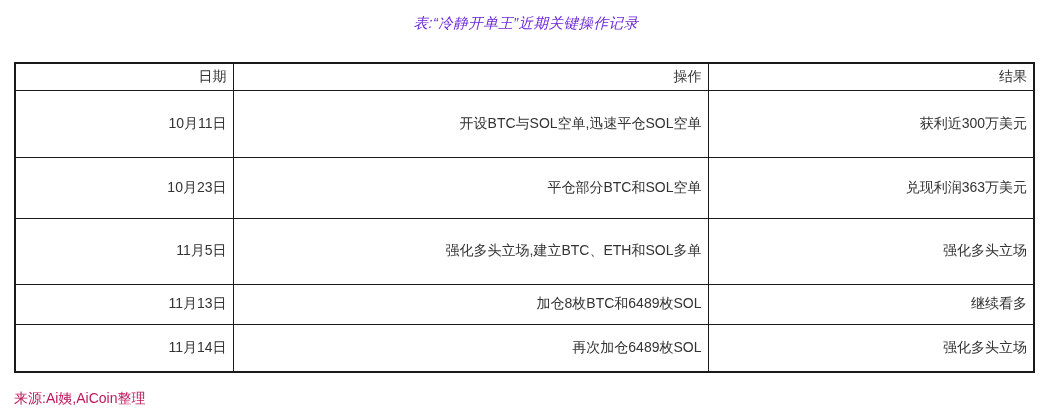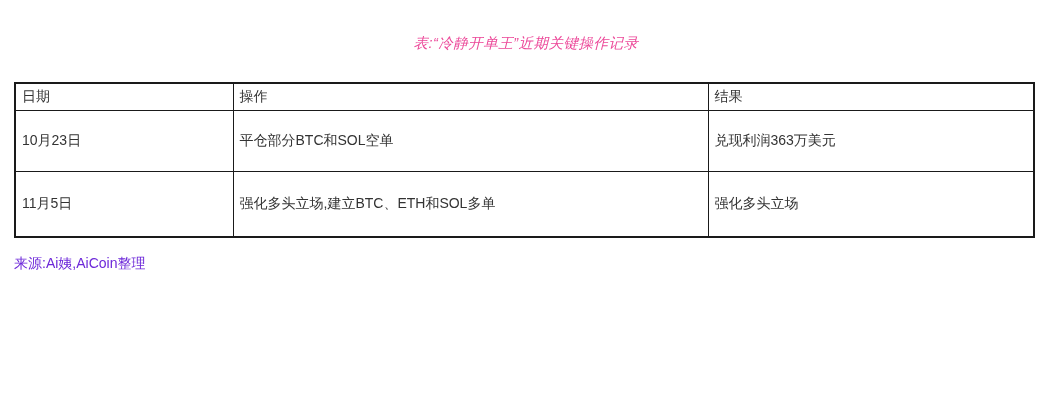--- a/index.html
+++ b/index.html
@@ -5,83 +5,97 @@
   html, body { margin: 0; padding: 0; }
   body {
     width: 1052px;
     height: 418px;
     background: #ffffff;
     font-family: "Liberation Sans", "DejaVu Sans", sans-serif;
     color: #333333;
     overflow: hidden;
   }
   .title {
-    padding-top: 28px;
+    padding-top: 14px;
     text-align: center;
     font-style: italic;
     font-size: 14.5px;
     letter-spacing: 0.5px;
-    color: #ec4899;
-    margin-top: 6px;
+    color: #6d28d9;
   }
   table.ops {
     border-collapse: collapse;
     table-layout: fixed;
     width: 1019px;
     margin: 29px 0 0 14px;
     border: 2px solid #1a1a1a;
   }
   table.ops th, table.ops td {
     border: 1px solid #1a1a1a;
-    text-align: left;
+    text-align: right;
     vertical-align: middle;
     font-size: 14px;
     font-weight: normal;
     padding: 0 6px;
     box-sizing: border-box;
     color: #333333;
   }
   col.c-date   { width: 218px; }
   col.c-op     { width: 475px; }
   col.c-result { width: 326px; }
   tr.h-header { height: 27px; }
   tr.r0 { height: 67px; }
   tr.r1 { height: 61px; padding-left: 47px; }
   tr.r2 { height: 66px; }
   tr.r3 { height: 40px; }
   tr.r4 { height: 48px; }
   .source {
     margin: 17px 0 0 14px;
     font-size: 14px;
-    color: #6d28d9;
+    color: #be185d;
   }
 </style>
 </head>
 <body>
 
 <div class="title">表:“冷静开单王”近期关键操作记录</div>
 
 <table class="ops">
   <colgroup>
     <col class="c-date">
     <col class="c-op">
     <col class="c-result">
   </colgroup>
   <tbody>
     <tr class="h-header">
       <th>日期</th>
       <th>操作</th>
       <th>结果</th>
     </tr>
+    <tr class="r0">
+      <td>10月11日</td>
+      <td>开设BTC与SOL空单,迅速平仓SOL空单</td>
+      <td>获利近300万美元</td>
+    </tr>
     <tr class="r1">
       <td>10月23日</td>
       <td>平仓部分BTC和SOL空单</td>
       <td>兑现利润363万美元</td>
     </tr>
     <tr class="r2">
       <td>11月5日</td>
       <td>强化多头立场,建立BTC、ETH和SOL多单</td>
       <td>强化多头立场</td>
     </tr>
+    <tr class="r3">
+      <td>11月13日</td>
+      <td>加仓8枚BTC和6489枚SOL</td>
+      <td>继续看多</td>
+    </tr>
+    <tr class="r4">
+      <td>11月14日</td>
+      <td>再次加仓6489枚SOL</td>
+      <td>强化多头立场</td>
+    </tr>
   </tbody>
 </table>
 
 <div class="source">来源:Ai姨,AiCoin整理</div>
 
 </body></html>

